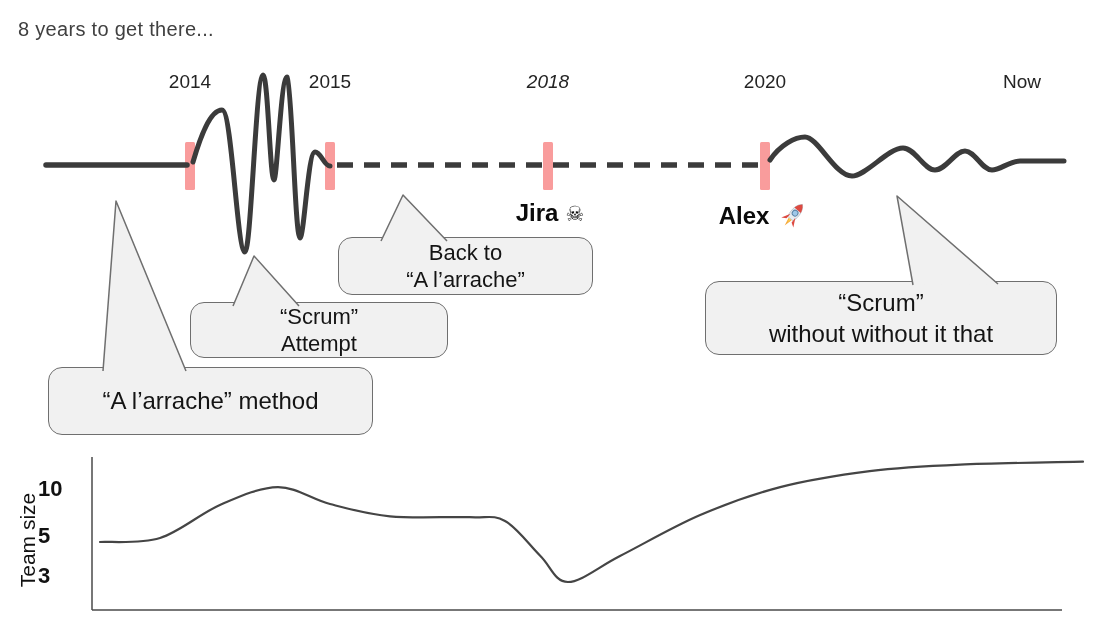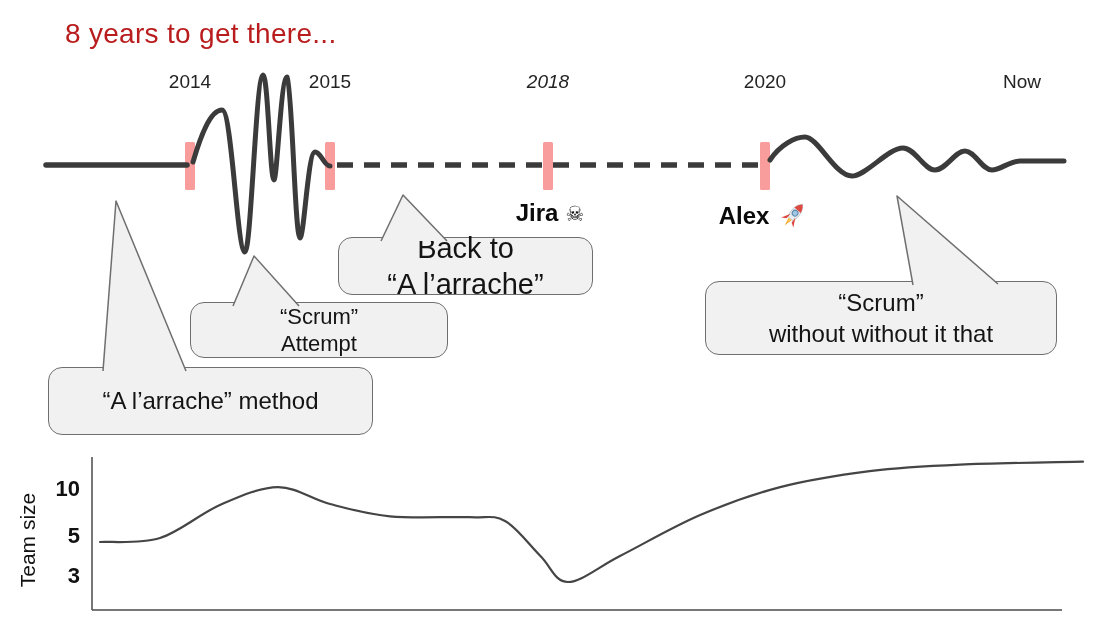--- a/index.html
+++ b/index.html
@@ -1,39 +1,39 @@
 <!DOCTYPE html>
 <html><head>
 <meta charset="utf-8">
 <style>
   html,body{margin:0;padding:0;background:#ffffff;}
   body{width:1110px;height:624px;overflow:hidden;font-family:"Liberation Sans", sans-serif;}
   #stage{position:relative;width:1110px;height:624px;background:#fff;}
 
-  .page-title{position:absolute;left:18px;top:18px;font-size:28px;letter-spacing:.3px;color:#b91c1c;z-index:2;margin-left:47px;}
+  .page-title{position:absolute;left:18px;top:18px;font-size:20px;letter-spacing:.3px;color:#404040;z-index:2;}
 
   #vector-layer{position:absolute;left:0;top:0;z-index:0;}
   #tails-layer{position:absolute;left:0;top:0;z-index:3;pointer-events:none;}
 
   .year-label{position:absolute;top:71px;transform:translateX(-50%);font-size:19px;color:#242424;z-index:1;white-space:nowrap;}
 
   .event{position:absolute;top:199px;transform:translateX(-50%);display:flex;align-items:center;gap:7px;
          font-weight:700;font-size:24px;color:#0b0b0b;z-index:2;white-space:nowrap;}
   .skull{font-size:21px;font-weight:400;line-height:1;margin-top:1px;}
   .rocket-svg{transform:rotate(40deg);display:block;}
 
   .callout{position:absolute;background:#F1F1F1;border:1.5px solid #6F6F6F;border-radius:14px;
            display:flex;flex-direction:column;align-items:center;justify-content:center;
            color:#141414;z-index:2;text-align:center;line-height:1.25;}
   .co1{left:48px;top:367px;width:323px;height:66px;font-size:24px;}
   .co2{left:190px;top:302px;width:256px;height:54px;font-size:22px;}
-  .co3{left:338px;top:237px;width:253px;height:56px;font-size:29px;}
+  .co3{left:338px;top:237px;width:253px;height:56px;font-size:22px;}
   .co4{left:705px;top:281px;width:350px;height:72px;font-size:24px;line-height:1.3;}
 
-  .ytick{position:absolute;left:38px;width:42px;text-align:right;font-size:22px;font-weight:700;color:#111;z-index:1;}
+  .ytick{position:absolute;left:38px;width:42px;text-align:left;font-size:22px;font-weight:700;color:#111;z-index:1;}
   .ylabel{position:absolute;left:-28px;top:528px;width:112px;height:24px;text-align:center;
           font-size:21px;color:#111;transform:rotate(-90deg);z-index:1;white-space:nowrap;}
 </style>
 </head>
 <body>
 
 <div id="stage">
 
   <div class="page-title">8 years to get there...</div>
 

